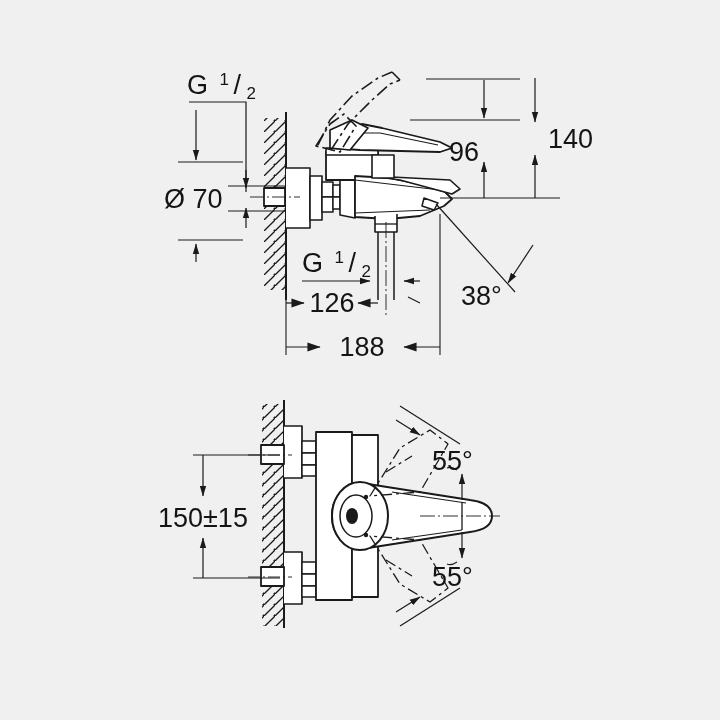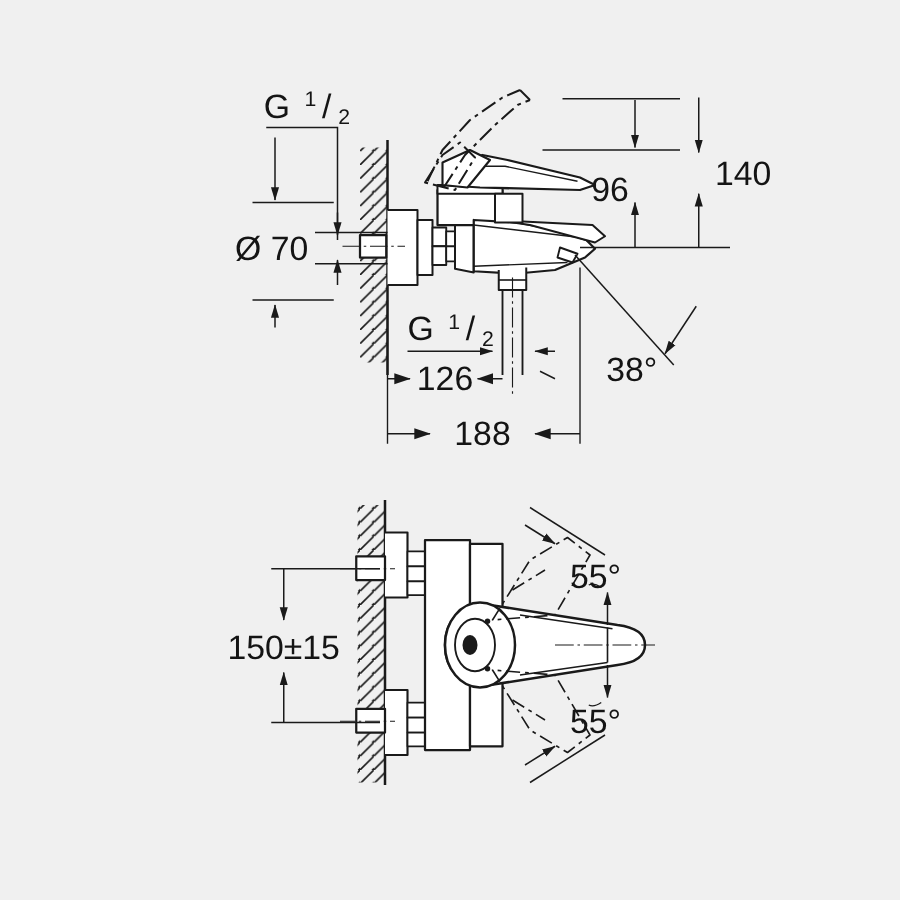--- a/index.html
+++ b/index.html
@@ -8,21 +8,20 @@
     padding: 0;
     background: #f0f0f0;
   }
   #stage {
     position: relative;
     width: 592px;
     height: 720px;
     background: #f0f0f0;
     overflow: hidden;
     font-family: "Liberation Sans", sans-serif;
-    margin-left: 24px;
   }
   #drawing {
     position: absolute;
     left: 0;
     top: 0;
     width: 720px;
     height: 720px;
   }
   .dim-text {
     font-family: "Liberation Sans", sans-serif;

